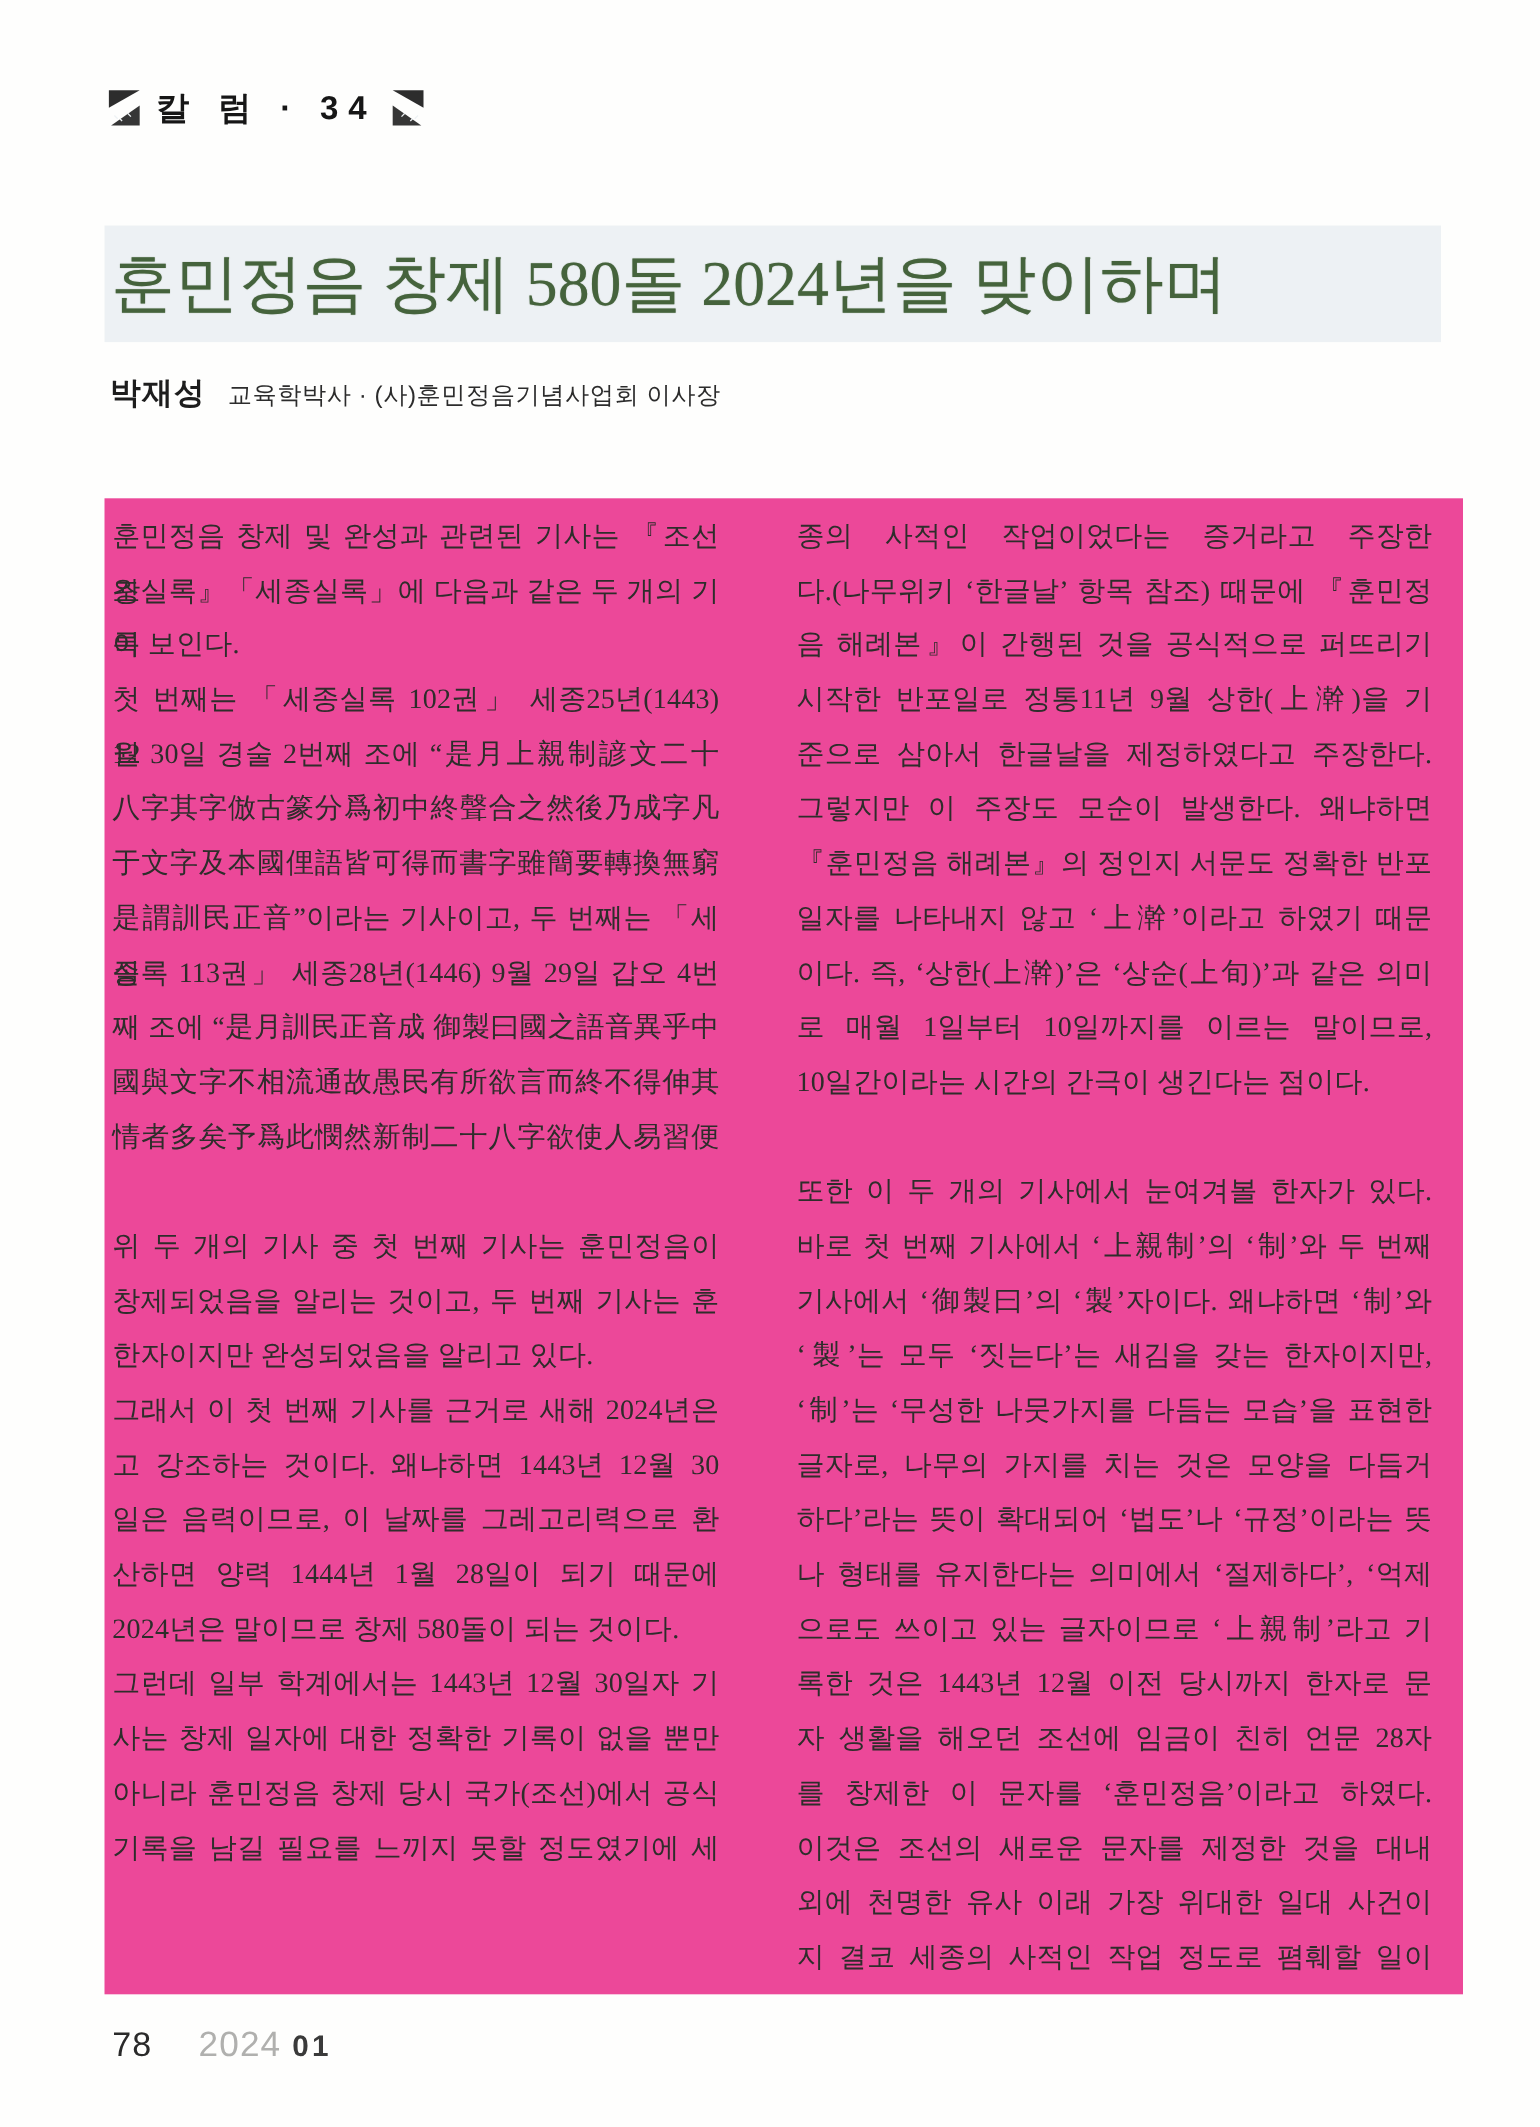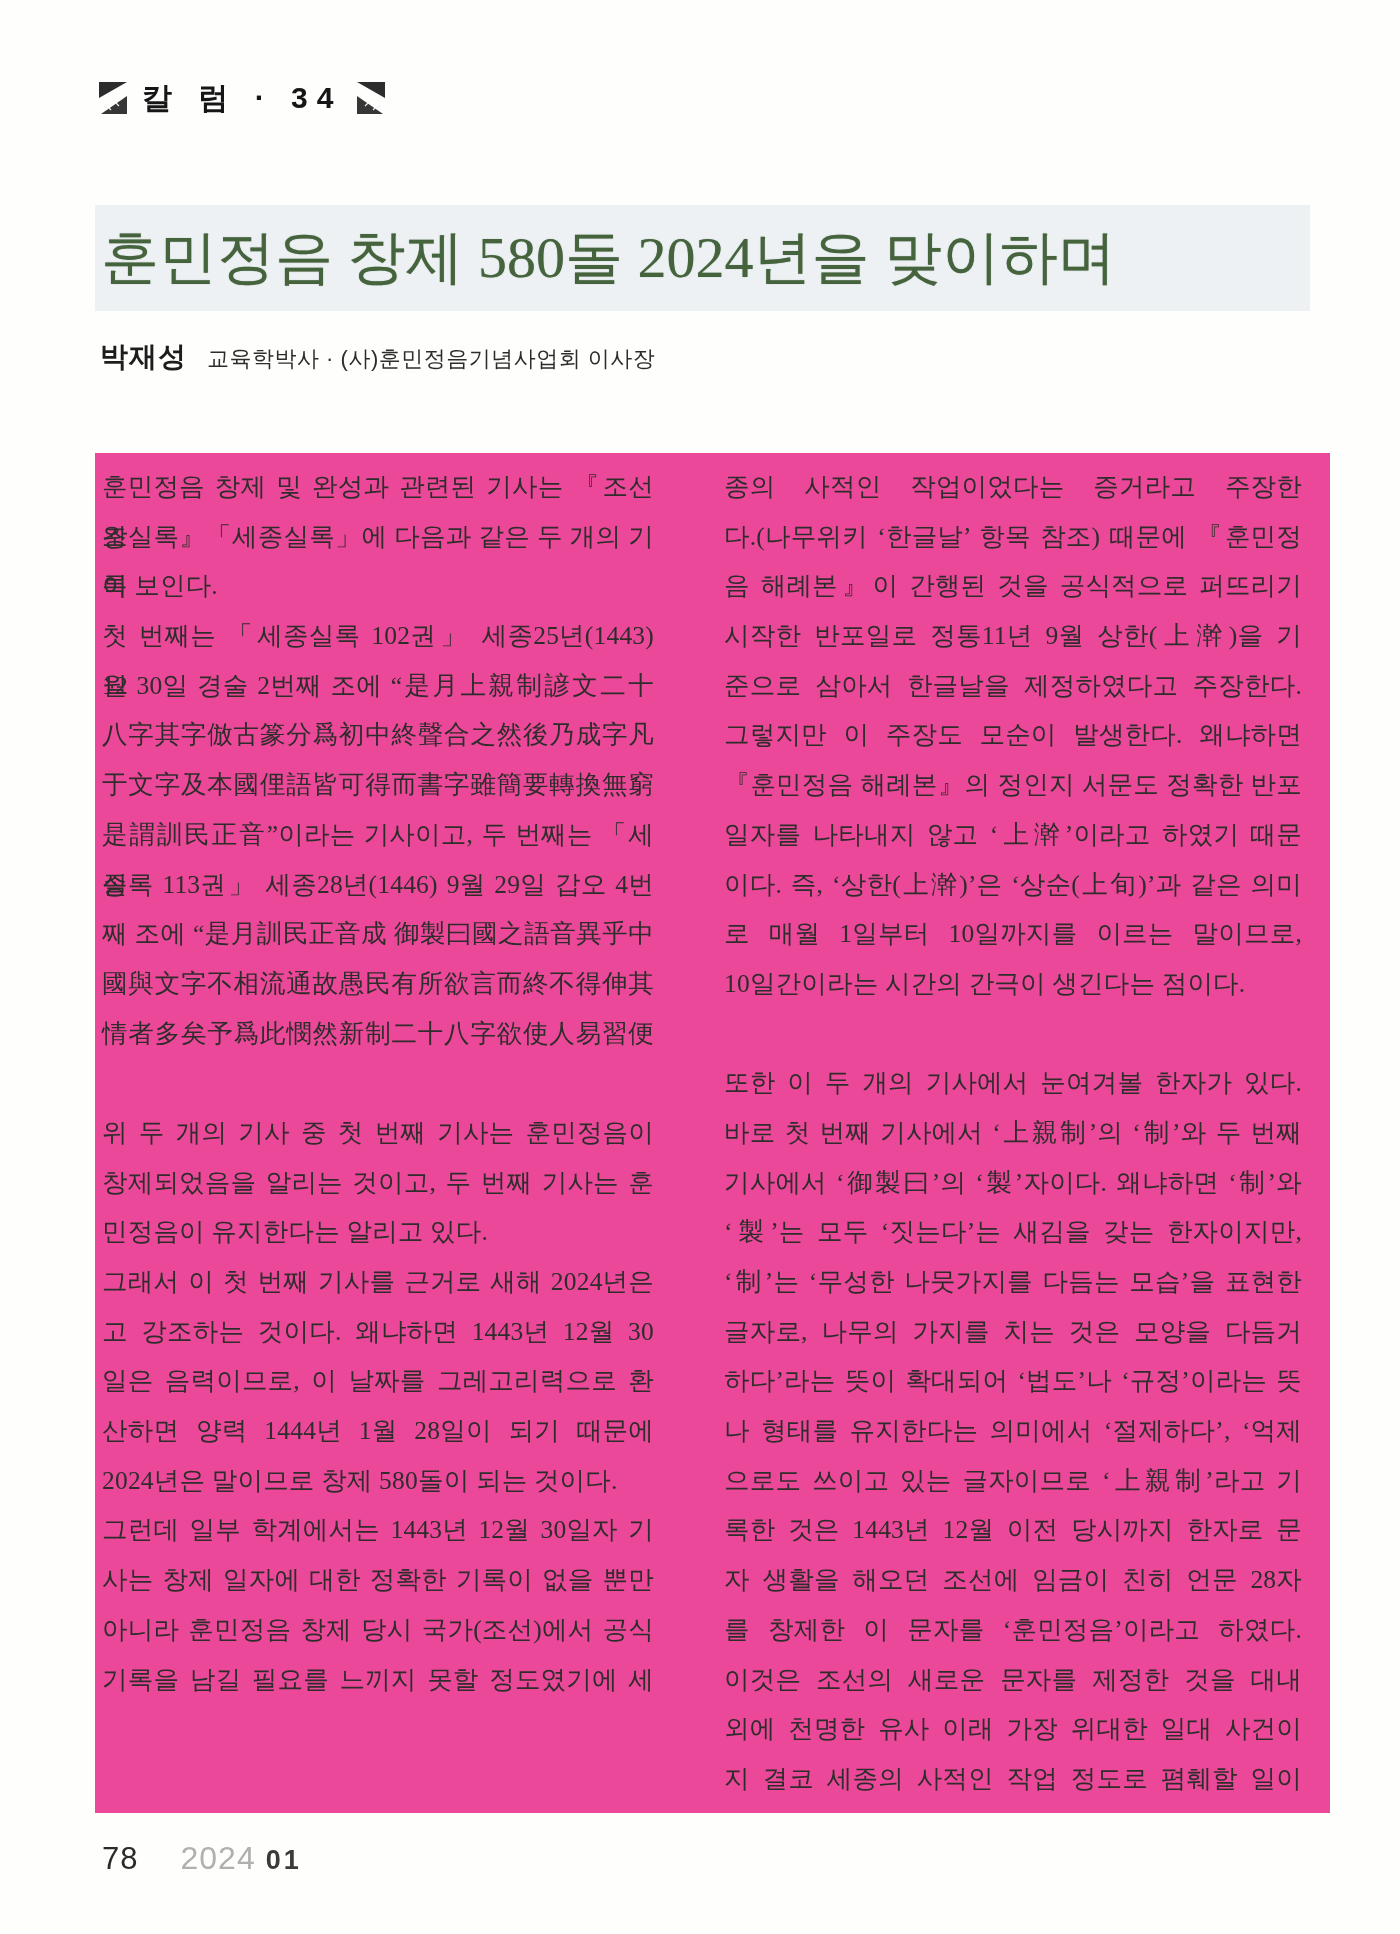--- a/index.html
+++ b/index.html
@@ -113,21 +113,21 @@
         <div class="line">八字其字倣古篆分爲初中終聲合之然後乃成字凡</div>
         <div class="line">于文字及本國俚語皆可得而書字雖簡要轉換無窮</div>
         <div class="line">是謂訓民正音”이라는 기사이고, 두 번째는 「세종</div>
         <div class="line">실록 113권」 세종28년(1446) 9월 29일 갑오 4번</div>
         <div class="line">째 조에 “是月訓民正音成 御製曰國之語音異乎中</div>
         <div class="line">國與文字不相流通故愚民有所欲言而終不得伸其</div>
         <div class="line">情者多矣予爲此憫然新制二十八字欲使人易習便</div>
         <div class="line flush">&nbsp;</div>
         <div class="line">위 두 개의 기사 중 첫 번째 기사는 훈민정음이</div>
         <div class="line">창제되었음을 알리는 것이고, 두 번째 기사는 훈</div>
-        <div class="line flush">민정음이 유지한다는 알리고 있다.</div>
+        <div class="line flush">한자이지만 완성되었음을 알리고 있다.</div>
         <div class="line">그래서 이 첫 번째 기사를 근거로 새해 2024년은</div>
         <div class="line">고 강조하는 것이다. 왜냐하면 1443년 12월 30</div>
         <div class="line">일은 음력이므로, 이 날짜를 그레고리력으로 환</div>
         <div class="line">산하면 양력 1444년 1월 28일이 되기 때문에</div>
         <div class="line flush">2024년은 말이므로 창제 580돌이 되는 것이다.</div>
         <div class="line">그런데 일부 학계에서는 1443년 12월 30일자 기</div>
         <div class="line">사는 창제 일자에 대한 정확한 기록이 없을 뿐만</div>
         <div class="line">아니라 훈민정음 창제 당시 국가(조선)에서 공식</div>
         <div class="line">기록을 남길 필요를 느끼지 못할 정도였기에 세</div>
       </div>

